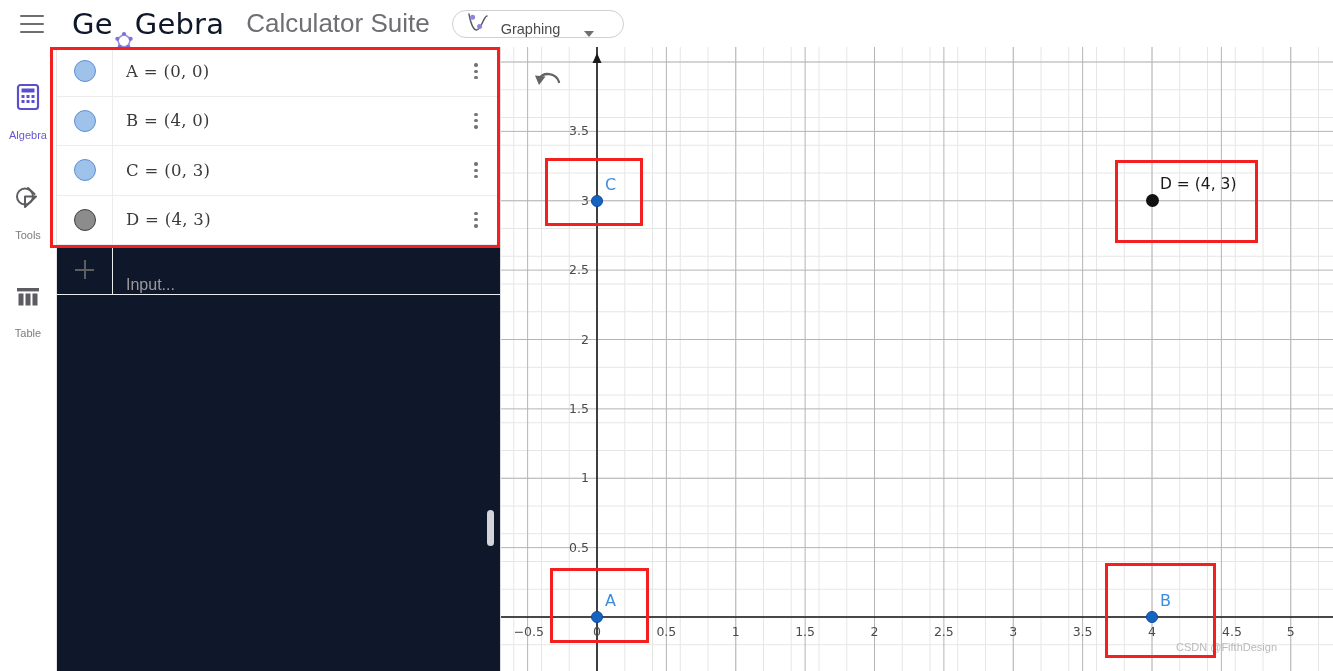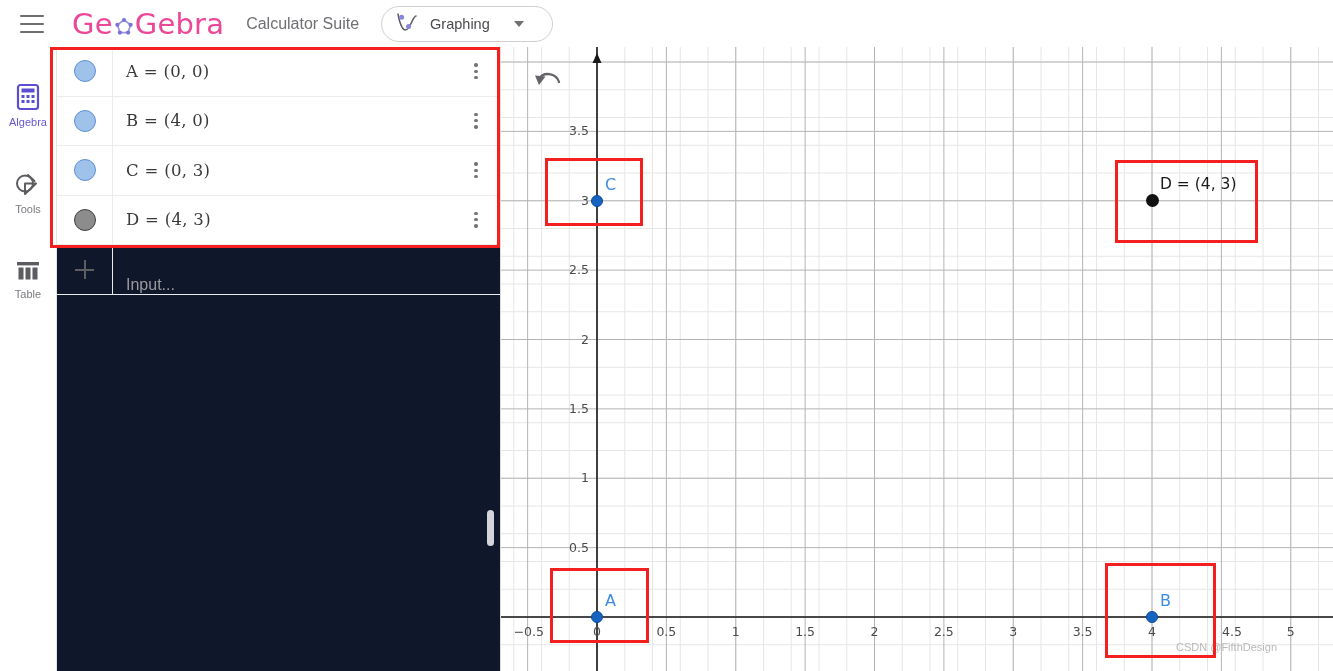--- a/index.html
+++ b/index.html
@@ -16,47 +16,47 @@
     position: absolute; left:0; top:0; width:1333px; height:47px;
     background:#fff; display:flex; align-items:center; z-index: 40;
   }
   #hamburger {
     width:24px; height:18px; margin-left:20px; margin-right:28px;
     display:flex; flex-direction:column; justify-content:space-between; cursor:pointer;
   }
   #hamburger span { display:block; height:2px; background:#6e6e6e; border-radius:1px; }
 
   .brand {
-    font-size:29px; color:#ec4899; letter-spacing:0.2px;
+    font-size:29px; color:#0f172a; letter-spacing:0.2px;
     font-family:"DejaVu Sans", sans-serif; font-weight:400;
-    display:flex; align-items:flex-start; white-space:nowrap;
+    display:flex; align-items:flex-end; white-space:nowrap;
   }
   .brand .logo-dot { display:inline-block; width:20px; height:20px; margin:0 1px; position:relative; top:3px; }
   .suite-title {
-    font-size:16px; color:#6e6e73; margin-left:22px; white-space:nowrap;
+    font-size:26px; color:#6e6e73; margin-left:22px; white-space:nowrap;
     font-family:"Liberation Sans", sans-serif;
   }
 
   #app-picker {
-    margin-left:22px; height:36px; min-width:172px; padding:0 12px 0 12px;
+    margin-left:22px; height:28px; min-width:172px; padding:0 12px 0 12px;
     border:1px solid #cfcfd4; border-radius:18px; background:#fff;
-    display:flex; align-items:center; gap:10px; cursor:pointer;
+    display:flex; align-items:flex-end; gap:10px; cursor:pointer;
   }
   #app-picker .picker-label { font-size:14.5px; color:#4a4a4f; }
   .caret { width:0;height:0;border-left:5px solid transparent;border-right:5px solid transparent;
            border-top:6px solid #6e6e73; margin-left:14px; }
 
   
   #rail {
     position:absolute; left:0; top:47px; width:57px; height:624px;
     background:#fff; border-right:1px solid #e4e4e6;
     display:flex; flex-direction:column; align-items:center; padding-top:36px; gap:44px;
     z-index: 30;
   }
-  .rail-item { display:flex; flex-direction:column; align-items:center; gap:1px; cursor:pointer; width:56px;justify-content:center; }
+  .rail-item { display:flex; flex-direction:column; align-items:center; gap:14px; cursor:pointer; width:56px;justify-content:center; }
   .rail-label { font-size:11px; color:#7b7b80; }
   .rail-item.active .rail-label { color:#6557d2; }
 
   
   #algebra-panel {
     position:absolute; left:57px; top:47px; width:444px; height:624px;
     background:#0f172a; border-right:1px solid #dcdcdf; z-index: 25;
   }
   .alg-row {
     display:flex; align-items:center; height:49.5px;

